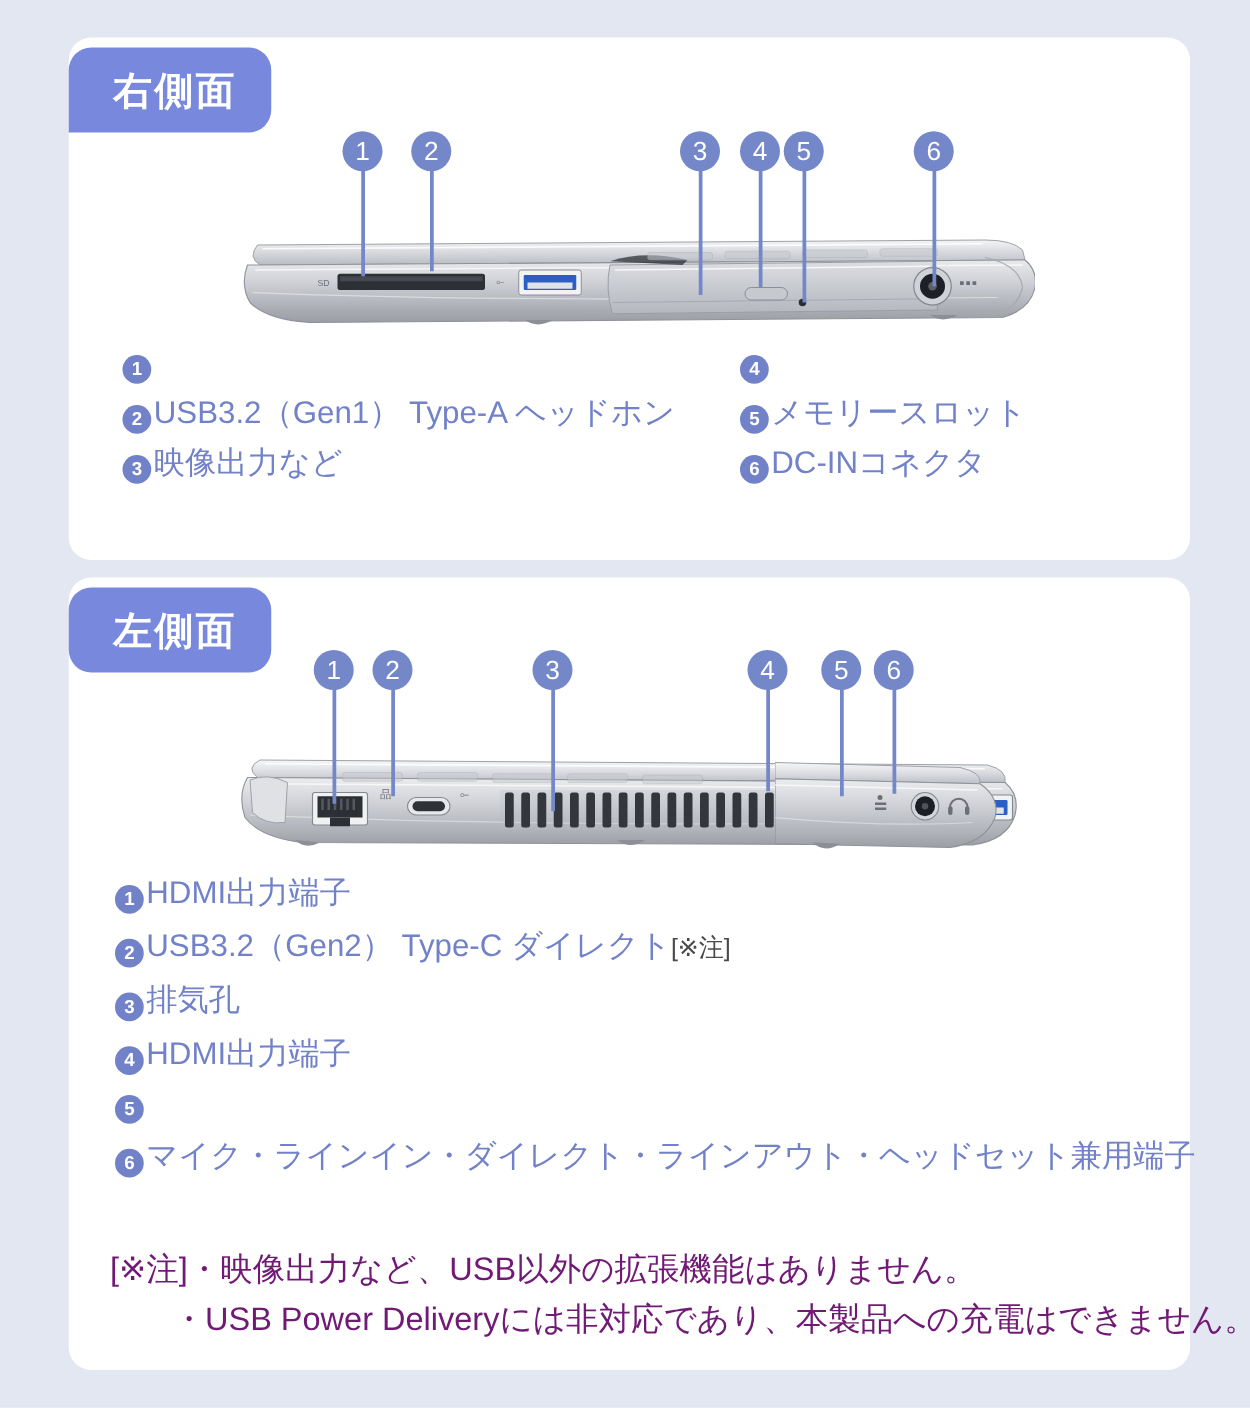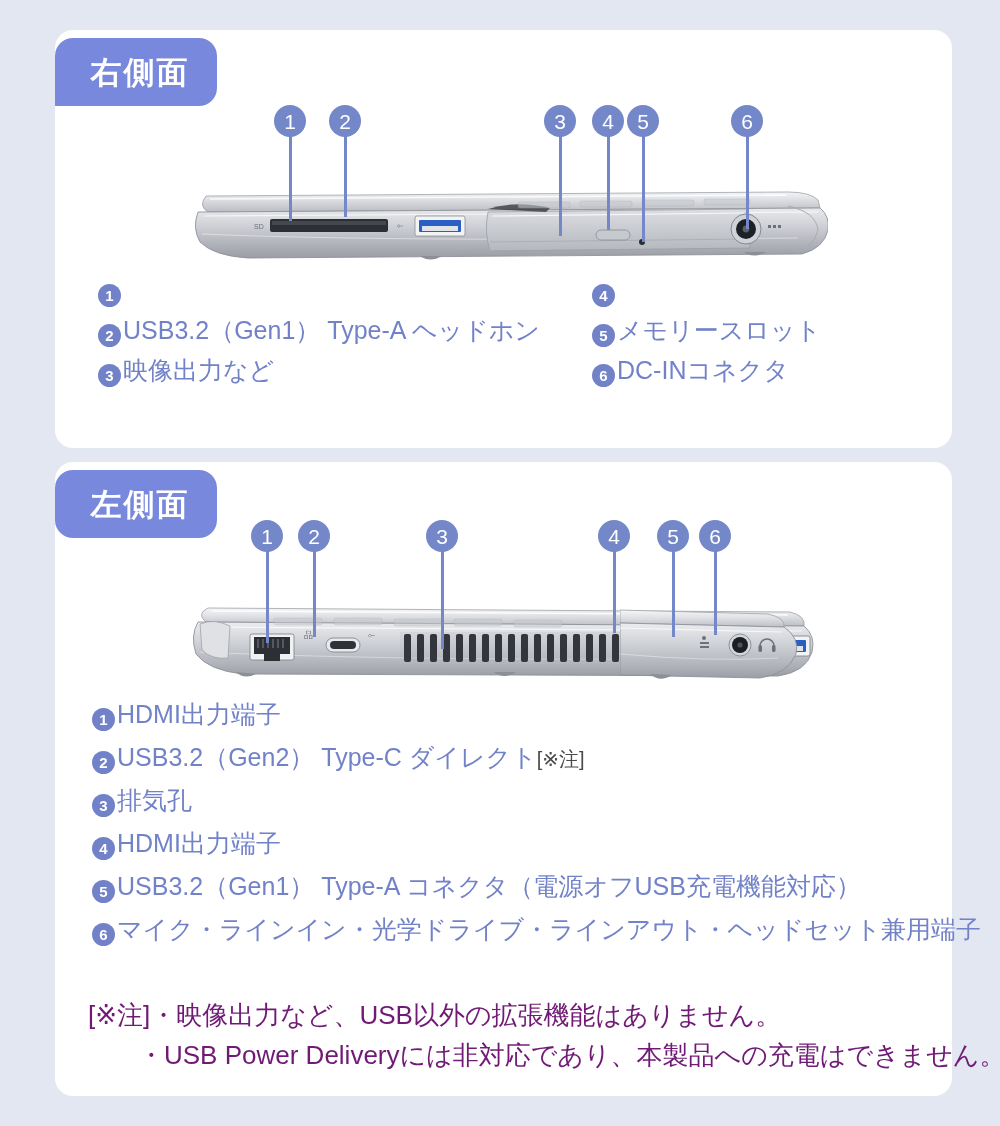--- a/index.html
+++ b/index.html
@@ -422,25 +422,24 @@
     <div class="legend-item">
       <span class="num-bullet">3</span>
       <span class="legend-text">排気孔</span>
     </div>
     <div class="legend-item">
       <span class="num-bullet">4</span>
       <span class="legend-text">HDMI出力端子</span>
     </div>
     <div class="legend-item">
       <span class="num-bullet">5</span>
-      <span class="legend-text">USB3.2（Gen1） Type-A コネクタ（電源オフUSB充電機能対応）</span>
     </div>
     <div class="legend-item">
       <span class="num-bullet">6</span>
-      <span class="legend-text">マイク・ラインイン・光学ドライブ・ラインアウト・ヘッドセット兼用端子</span>
+      <span class="legend-text">マイク・ラインイン・ダイレクト・ラインアウト・ヘッドセット兼用端子</span>
     </div>
   </div>
 
   <div class="footnote">
     <div>[※注]・映像出力など、USB以外の拡張機能はありません。</div>
     <div class="footnote-line2">・USB Power Deliveryには非対応であり、本製品への充電はできません。</div>
   </div>
 
 </div>
 

